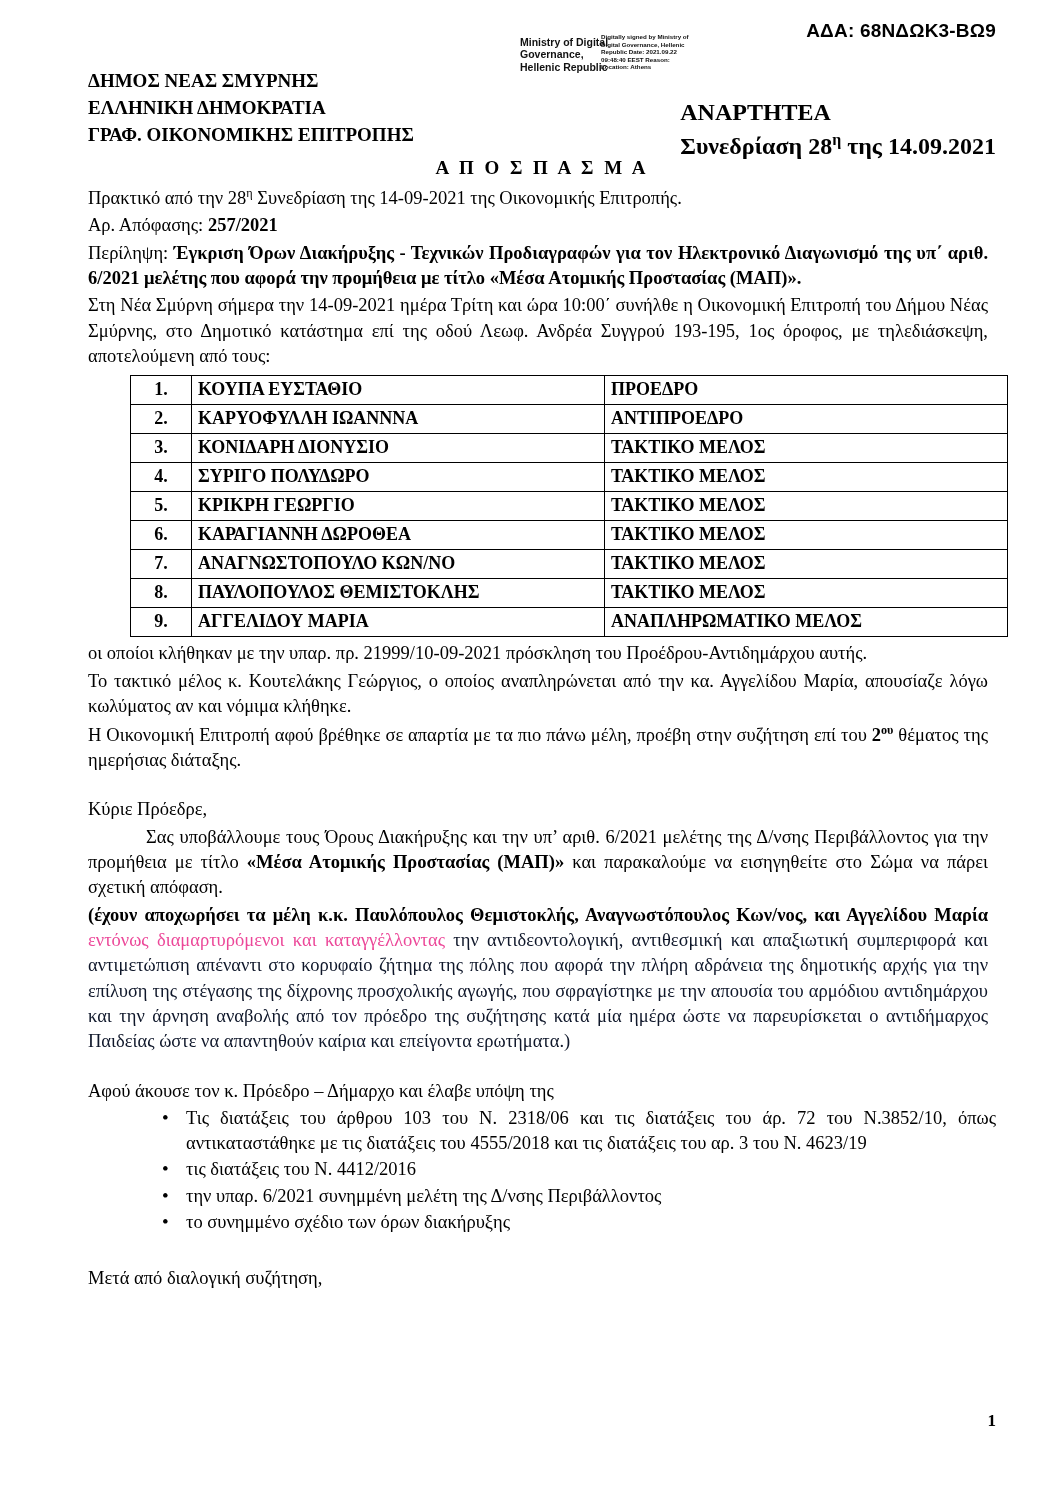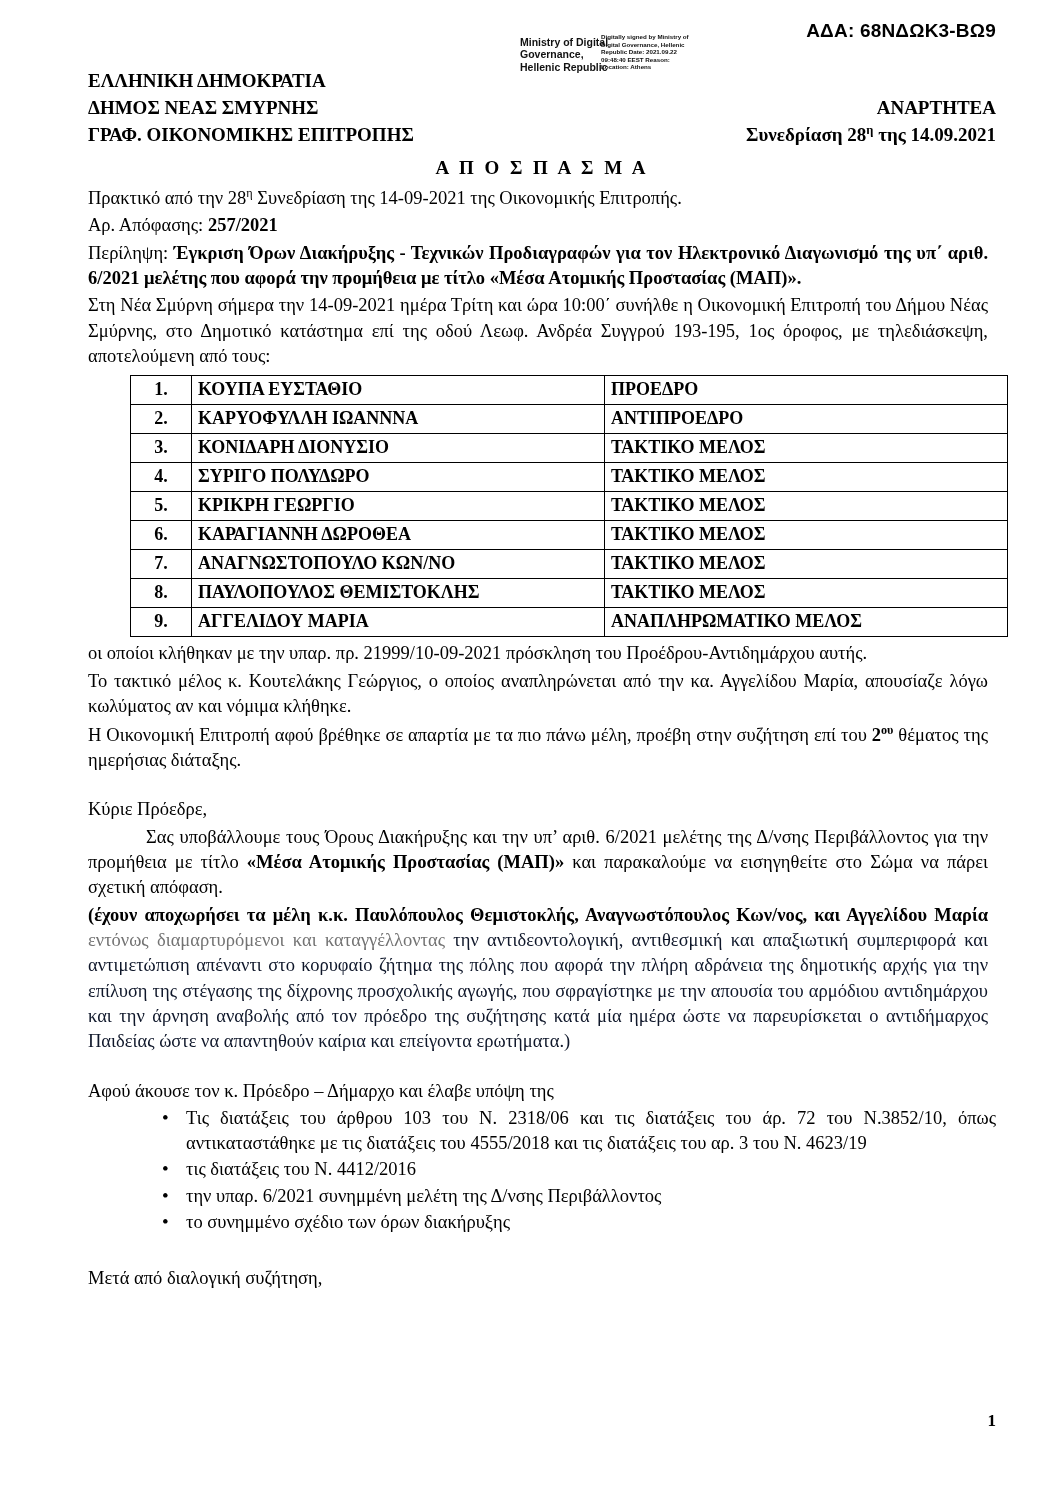--- a/index.html
+++ b/index.html
@@ -65,23 +65,23 @@
   }
   .hdr-left {
     font-weight: bold;
     font-size: 19px;
     line-height: 1.42;
   }
   .hdr-right {
     position: absolute;
     right: 0;
     top: 27px;
-    text-align: right;
-    font-weight: bold;
-    font-size: 19px;
+    text-align: left;
+    font-weight: bold;
+    font-size: 24px;
     line-height: 1.42;
   }
   .apospasma {
     text-align: center;
     font-weight: bold;
     font-size: 19px;
     letter-spacing: 3px;
     margin: 8px 0 6px 0;
   }
   p.t {
@@ -120,21 +120,21 @@
   .committee-title {
     text-align: center;
     font-weight: bold;
     font-size: 19px;
     letter-spacing: 4px;
     margin: 28px 0 22px 0;
   }
   .grey {
     color: #0f172a;
   }
-  .blk { color: #737373; }
+  .blk { color: #ec4899; }
   p.para-indent {
     text-indent: 58px;
   }
   .bullets {
     margin: 2px 0 0 0;
     padding: 0 0 0 96px;
     list-style: none;
   }
   .bullets li {
     position: relative;
@@ -169,22 +169,22 @@
 
   <div class="ada-line">ΑΔΑ: 68ΝΔΩΚ3-ΒΩ9</div>
 
   <div class="stamp">
     <div class="s-left">Ministry of Digital Governance, Hellenic Republic</div>
     <div class="s-right">Digitally signed by Ministry of Digital Governance, Hellenic Republic Date: 2021.09.22 09:48:40 EEST Reason: Location: Athens</div>
   </div>
 
   <div class="hdr">
     <div class="hdr-left">
+      <div>ΔΗΜΟΣ ΝΕΑΣ ΣΜΥΡΝΗΣ</div>
       <div>ΕΛΛΗΝΙΚΗ ΔΗΜΟΚΡΑΤΙΑ</div>
-      <div>ΔΗΜΟΣ ΝΕΑΣ ΣΜΥΡΝΗΣ</div>
       <div>ΓΡΑΦ. ΟΙΚΟΝΟΜΙΚΗΣ ΕΠΙΤΡΟΠΗΣ</div>
     </div>
     <div class="hdr-right">
       <div>ΑΝΑΡΤΗΤΕΑ</div>
       <div><span>Συνεδρίαση 28</span><span class="sup">η</span><span> της 14.09.2021</span></div>
     </div>
   </div>
 
   <div class="apospasma">Α Π Ο Σ Π Α Σ Μ Α</div>
 

